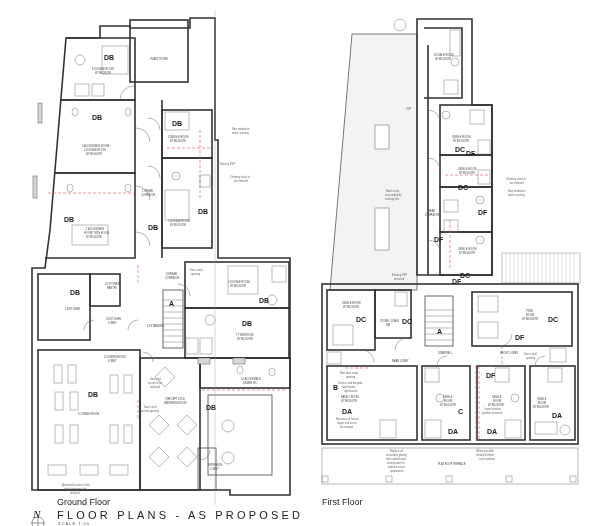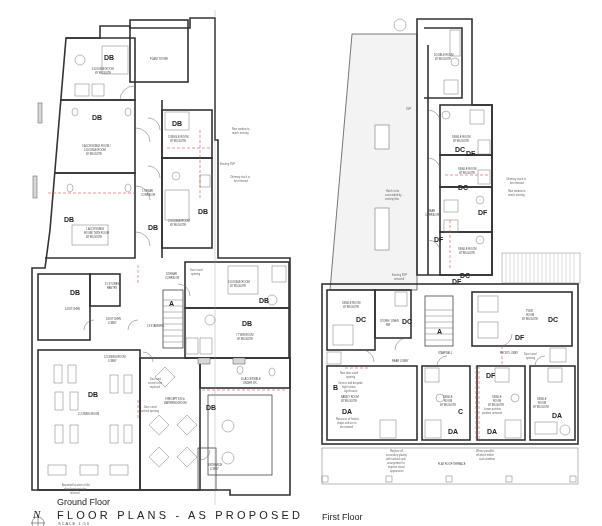--- a/index.html
+++ b/index.html
@@ -416,17 +416,17 @@
   </g>
 
   <g>
     <circle cx="38" cy="523" r="6" fill="none" stroke="#555" stroke-width="0.6"></circle>
     <line x1="38" y1="514" x2="38" y2="526" stroke="#555" stroke-width="0.6"></line>
     <line x1="31" y1="523" x2="45" y2="523" stroke="#555" stroke-width="0.6"></line>
   </g>
 </svg>
 
 <div class="caption" style="left:57px;top:497px;">Ground Floor</div>
-<div class="caption" style="left:322px;top:512px;">First Floor</div>
+<div class="caption" style="left:322px;top:497px;">First Floor</div>
 <div class="north" style="left:33px;top:508px;">N</div>
 <div class="title" style="left:57px;top:509px;text-align:center;">FLOOR PLANS - AS PROPOSED</div>
 <div class="scale" style="left:58px;top:521px;">SCALE 1:50</div>
 </div>
 
 </body></html>

